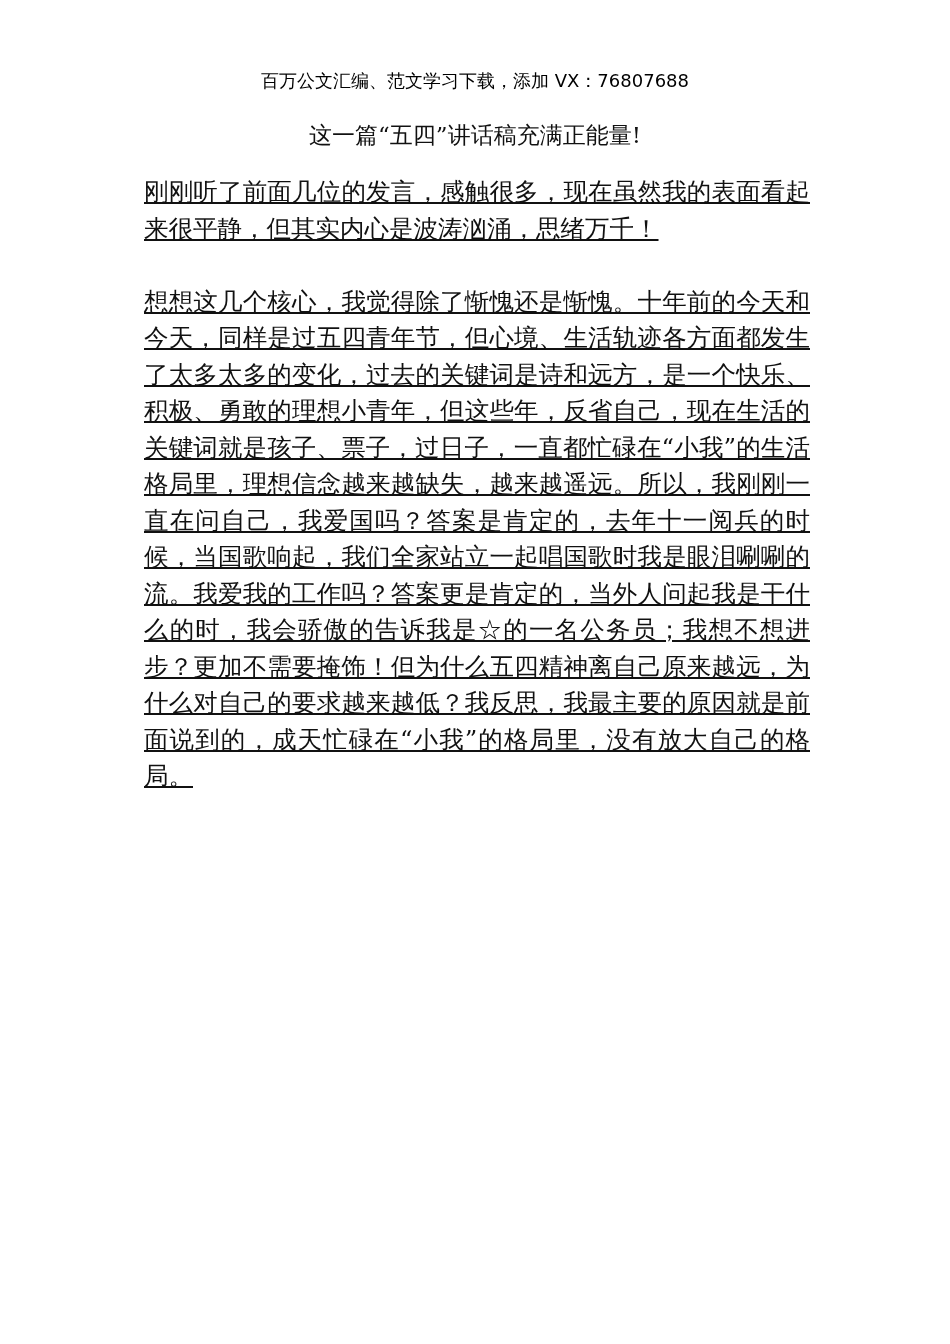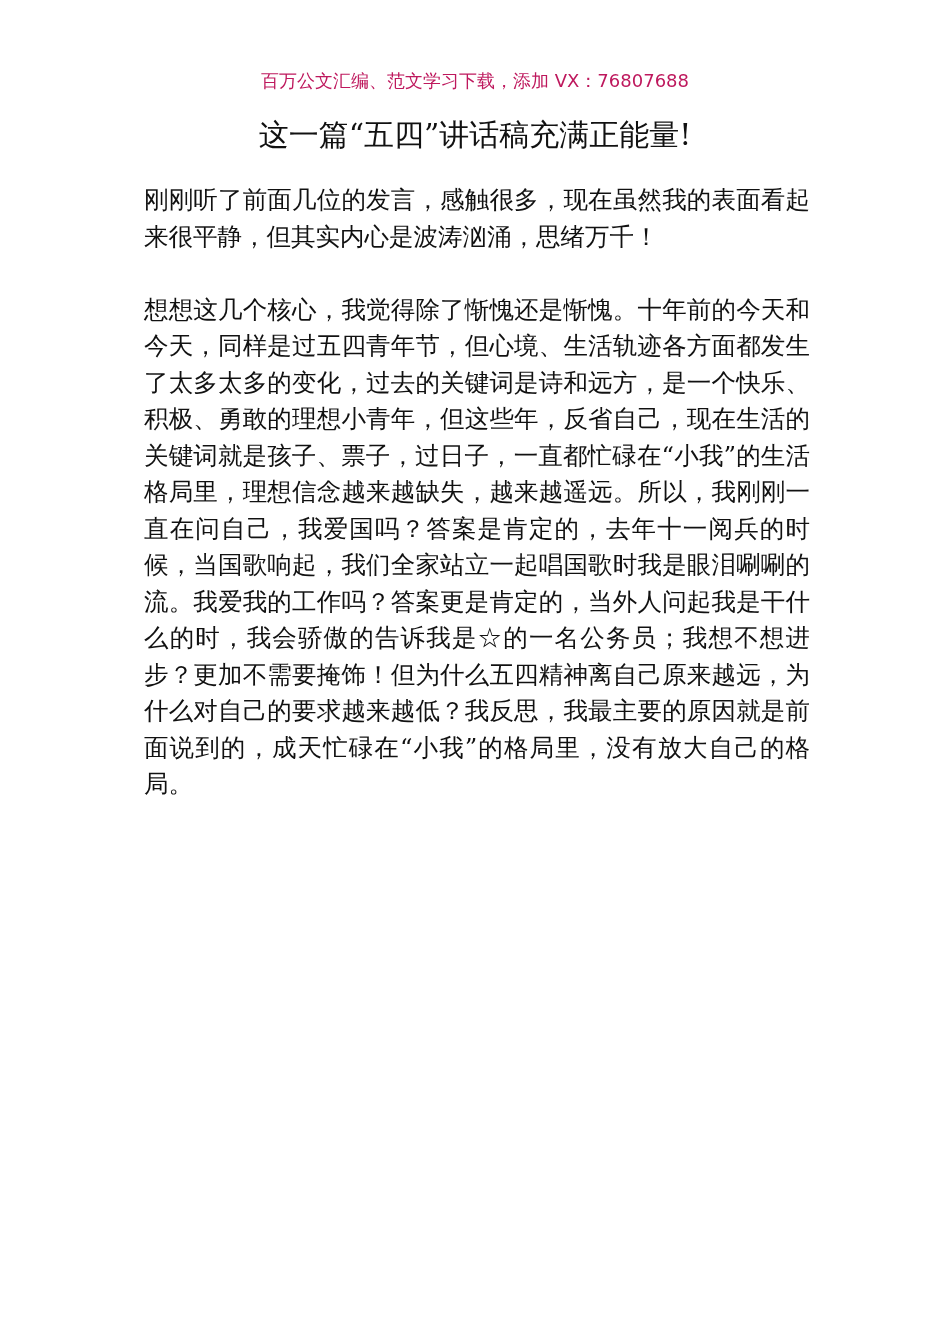--- a/index.html
+++ b/index.html
@@ -25,38 +25,39 @@
     }
     .watermark {
       position: absolute;
       top: 68px;
       left: 0;
       width: 950px;
       text-align: center;
       font-family: "DejaVu Sans", "Liberation Sans", sans-serif;
       font-size: 18px;
       line-height: 26px;
-      color: #be185d;
+      color: #000000;
       letter-spacing: 0px;
     }
     .title {
       position: absolute;
       top: 118px;
       left: 0;
       width: 950px;
       text-align: center;
-      font-size: 30px;
+      font-size: 23px;
       line-height: 34px;
       color: #111111;
     }
     .body-text {
       position: absolute;
       left: 144px;
-      top: 182px;
+      top: 174px;
       width: 666px;
+      text-decoration: underline;
     }
     .para {
       font-size: 24.5px;
       line-height: 36.5px;
       margin: 0 0 36.5px 0;
       text-align: justify;
       text-justify: inter-character;
       word-break: break-all;
     }
   </style>

